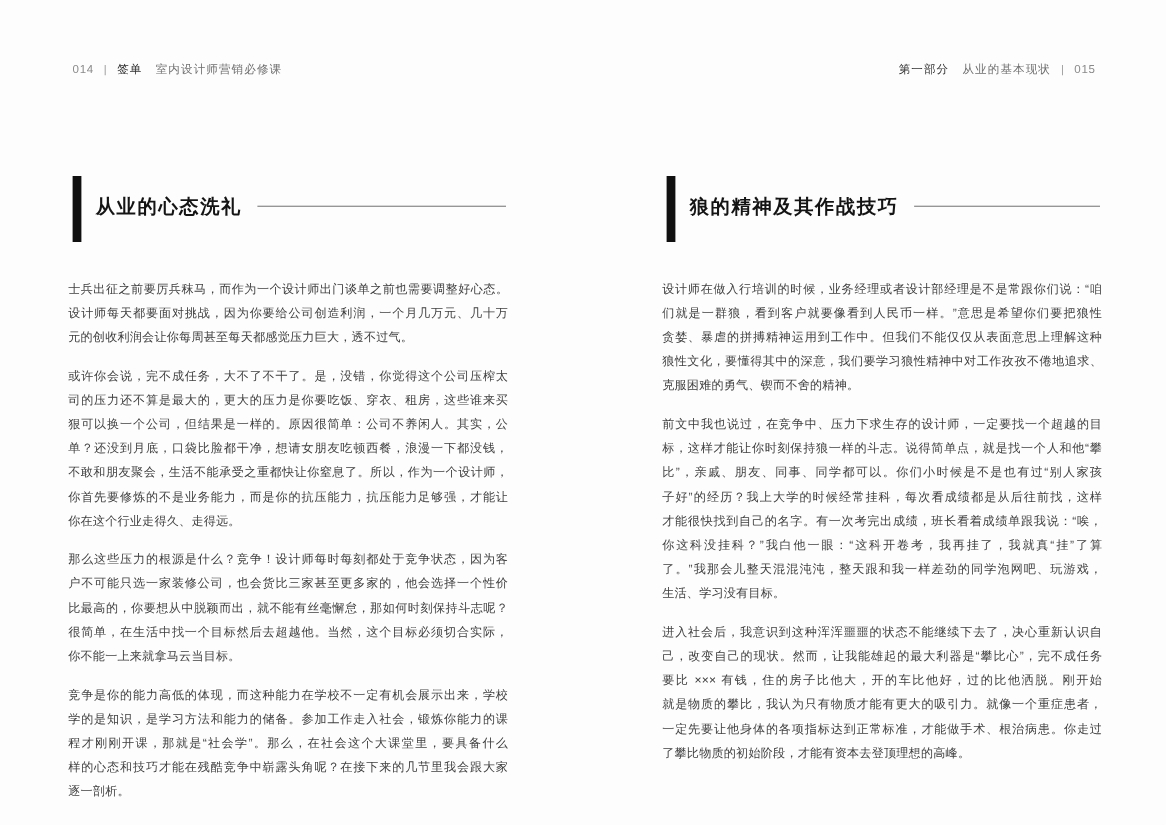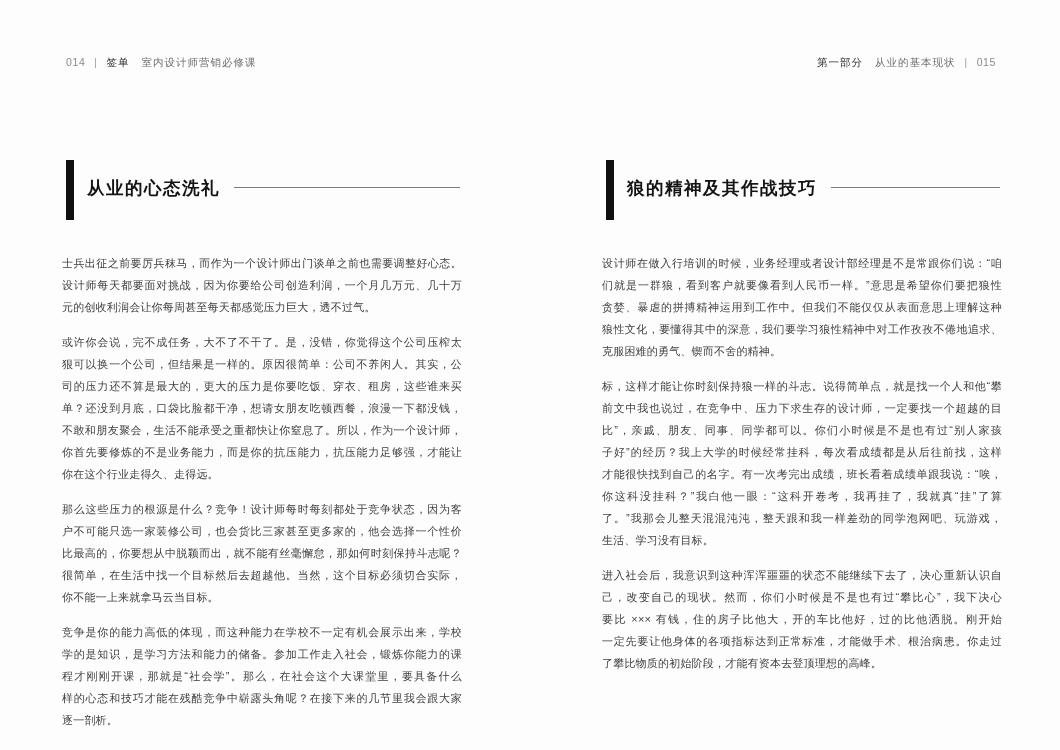--- a/index.html
+++ b/index.html
@@ -85,22 +85,22 @@
       <div class="title-rule"></div>
     </div>
     <div class="body-text" id="body-left">
         <div class="para">
           <div class="line">士兵出征之前要厉兵秣马，而作为一个设计师出门谈单之前也需要调整好心态。</div>
           <div class="line">设计师每天都要面对挑战，因为你要给公司创造利润，一个月几万元、几十万</div>
           <div class="line last">元的创收利润会让你每周甚至每天都感觉压力巨大，透不过气。</div>
         </div>
         <div class="para">
           <div class="line">或许你会说，完不成任务，大不了不干了。是，没错，你觉得这个公司压榨太</div>
+          <div class="line">司的压力还不算是最大的，更大的压力是你要吃饭、穿衣、租房，这些谁来买</div>
           <div class="line">狠可以换一个公司，但结果是一样的。原因很简单：公司不养闲人。其实，公</div>
-          <div class="line">司的压力还不算是最大的，更大的压力是你要吃饭、穿衣、租房，这些谁来买</div>
           <div class="line">单？还没到月底，口袋比脸都干净，想请女朋友吃顿西餐，浪漫一下都没钱，</div>
           <div class="line">不敢和朋友聚会，生活不能承受之重都快让你窒息了。所以，作为一个设计师，</div>
           <div class="line">你首先要修炼的不是业务能力，而是你的抗压能力，抗压能力足够强，才能让</div>
           <div class="line last">你在这个行业走得久、走得远。</div>
         </div>
         <div class="para">
           <div class="line">那么这些压力的根源是什么？竞争！设计师每时每刻都处于竞争状态，因为客</div>
           <div class="line">户不可能只选一家装修公司，也会货比三家甚至更多家的，他会选择一个性价</div>
           <div class="line">比最高的，你要想从中脱颖而出，就不能有丝毫懈怠，那如何时刻保持斗志呢？</div>
           <div class="line">很简单，在生活中找一个目标然后去超越他。当然，这个目标必须切合实际，</div>
@@ -124,32 +124,33 @@
     </div>
     <div class="body-text" id="body-right">
         <div class="para">
           <div class="line">设计师在做入行培训的时候，业务经理或者设计部经理是不是常跟你们说：“咱</div>
           <div class="line">们就是一群狼，看到客户就要像看到人民币一样。”意思是希望你们要把狼性</div>
           <div class="line">贪婪、暴虐的拼搏精神运用到工作中。但我们不能仅仅从表面意思上理解这种</div>
           <div class="line">狼性文化，要懂得其中的深意，我们要学习狼性精神中对工作孜孜不倦地追求、</div>
           <div class="line last">克服困难的勇气、锲而不舍的精神。</div>
         </div>
         <div class="para">
+          <div class="line">前文中我也说过，在竞争中、压力下求生存的设计师，一定要找一个超越的目</div>
           <div class="line">标，这样才能让你时刻保持狼一样的斗志。说得简单点，就是找一个人和他“攀</div>
-          <div class="line">前文中我也说过，在竞争中、压力下求生存的设计师，一定要找一个超越的目</div>
           <div class="line">比”，亲戚、朋友、同事、同学都可以。你们小时候是不是也有过“别人家孩</div>
           <div class="line">子好”的经历？我上大学的时候经常挂科，每次看成绩都是从后往前找，这样</div>
           <div class="line">才能很快找到自己的名字。有一次考完出成绩，班长看着成绩单跟我说：“唉，</div>
           <div class="line">你这科没挂科？”我白他一眼：“这科开卷考，我再挂了，我就真“挂”了算</div>
           <div class="line">了。”我那会儿整天混混沌沌，整天跟和我一样差劲的同学泡网吧、玩游戏，</div>
           <div class="line last">生活、学习没有目标。</div>
         </div>
         <div class="para">
           <div class="line">进入社会后，我意识到这种浑浑噩噩的状态不能继续下去了，决心重新认识自</div>
-          <div class="line">己，改变自己的现状。然而，你们小时候是不是也有过“攀比心”，我下决心</div>
+          <div class="line">己，改变自己的现状。然而，让我能雄起的最大利器是“攀比心”，完不成任务</div>
           <div class="line">要比 ××× 有钱，住的房子比他大，开的车比他好，过的比他洒脱。刚开始</div>
+          <div class="line">就是物质的攀比，我认为只有物质才能有更大的吸引力。就像一个重症患者，</div>
           <div class="line">一定先要让他身体的各项指标达到正常标准，才能做手术、根治病患。你走过</div>
           <div class="line last">了攀比物质的初始阶段，才能有资本去登顶理想的高峰。</div>
         </div>
       </div>
   </div>
 
 </div>
 
 </body></html>

